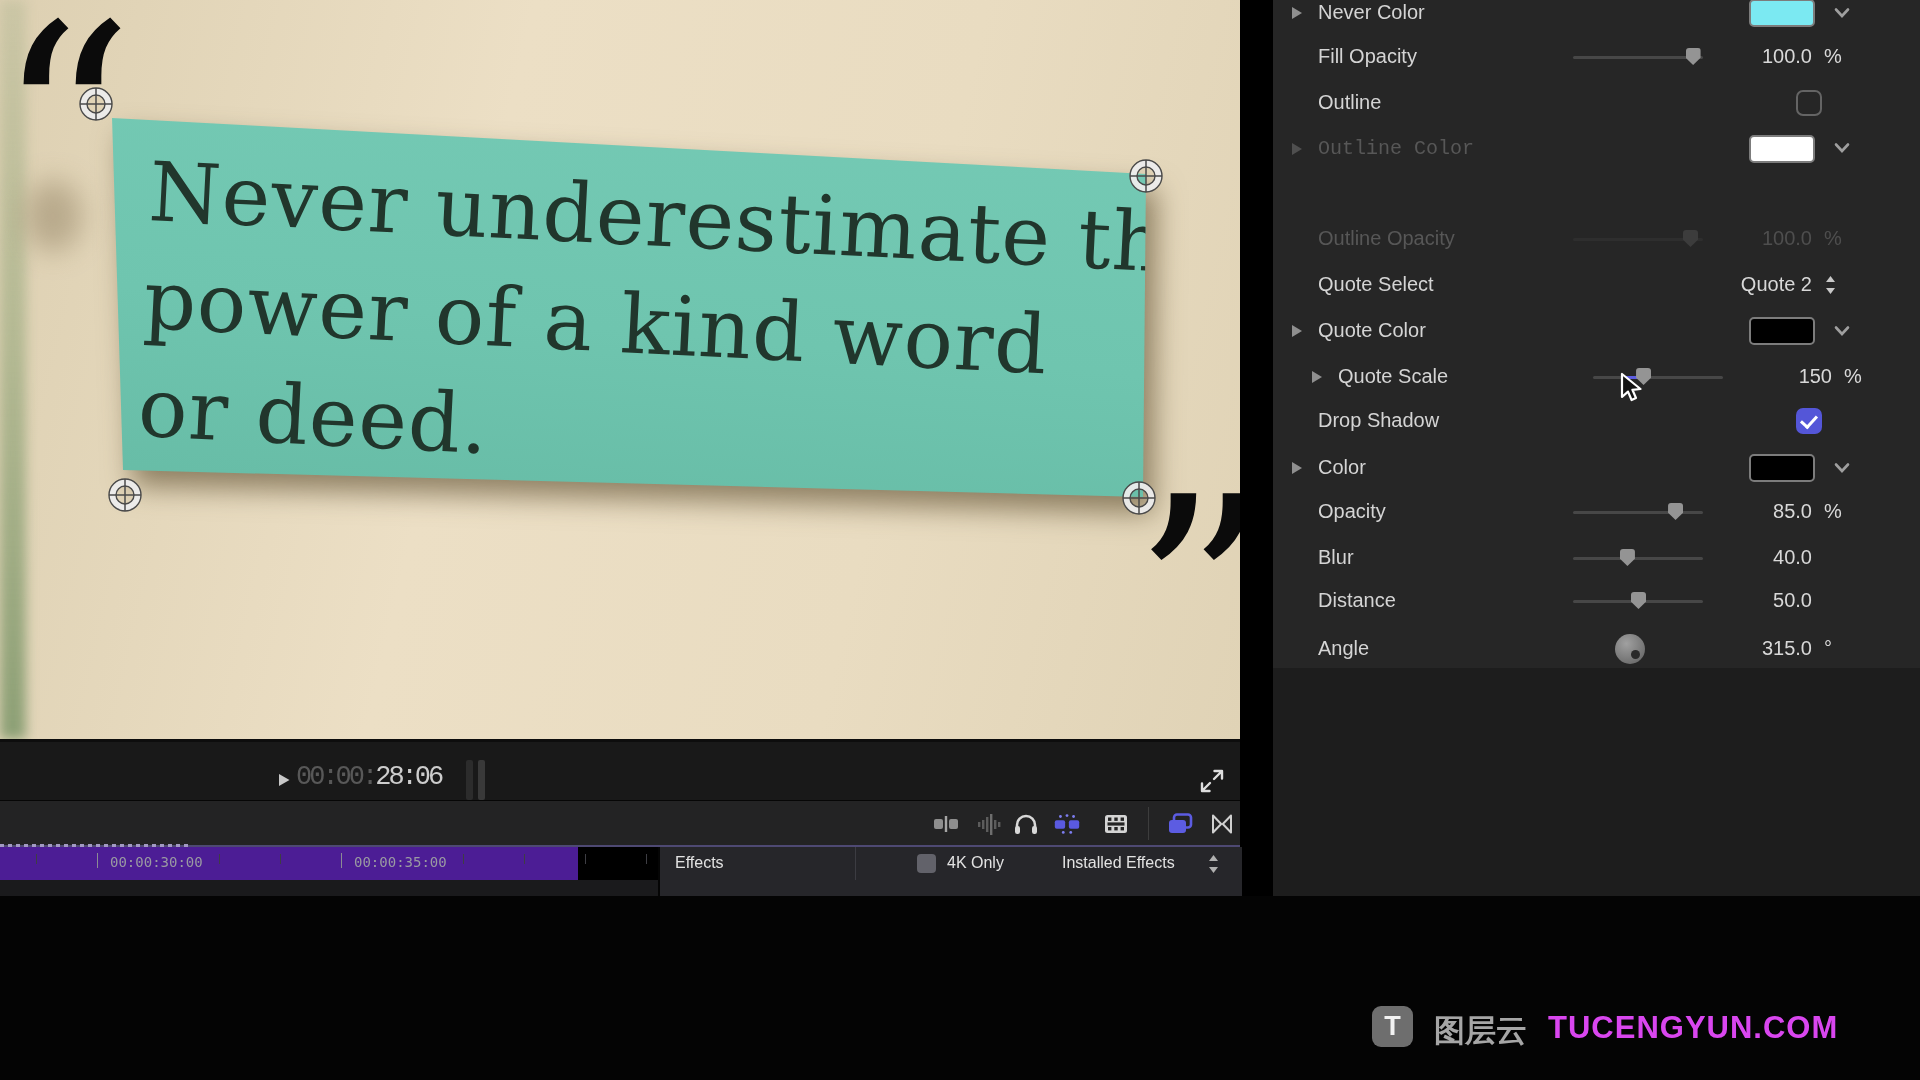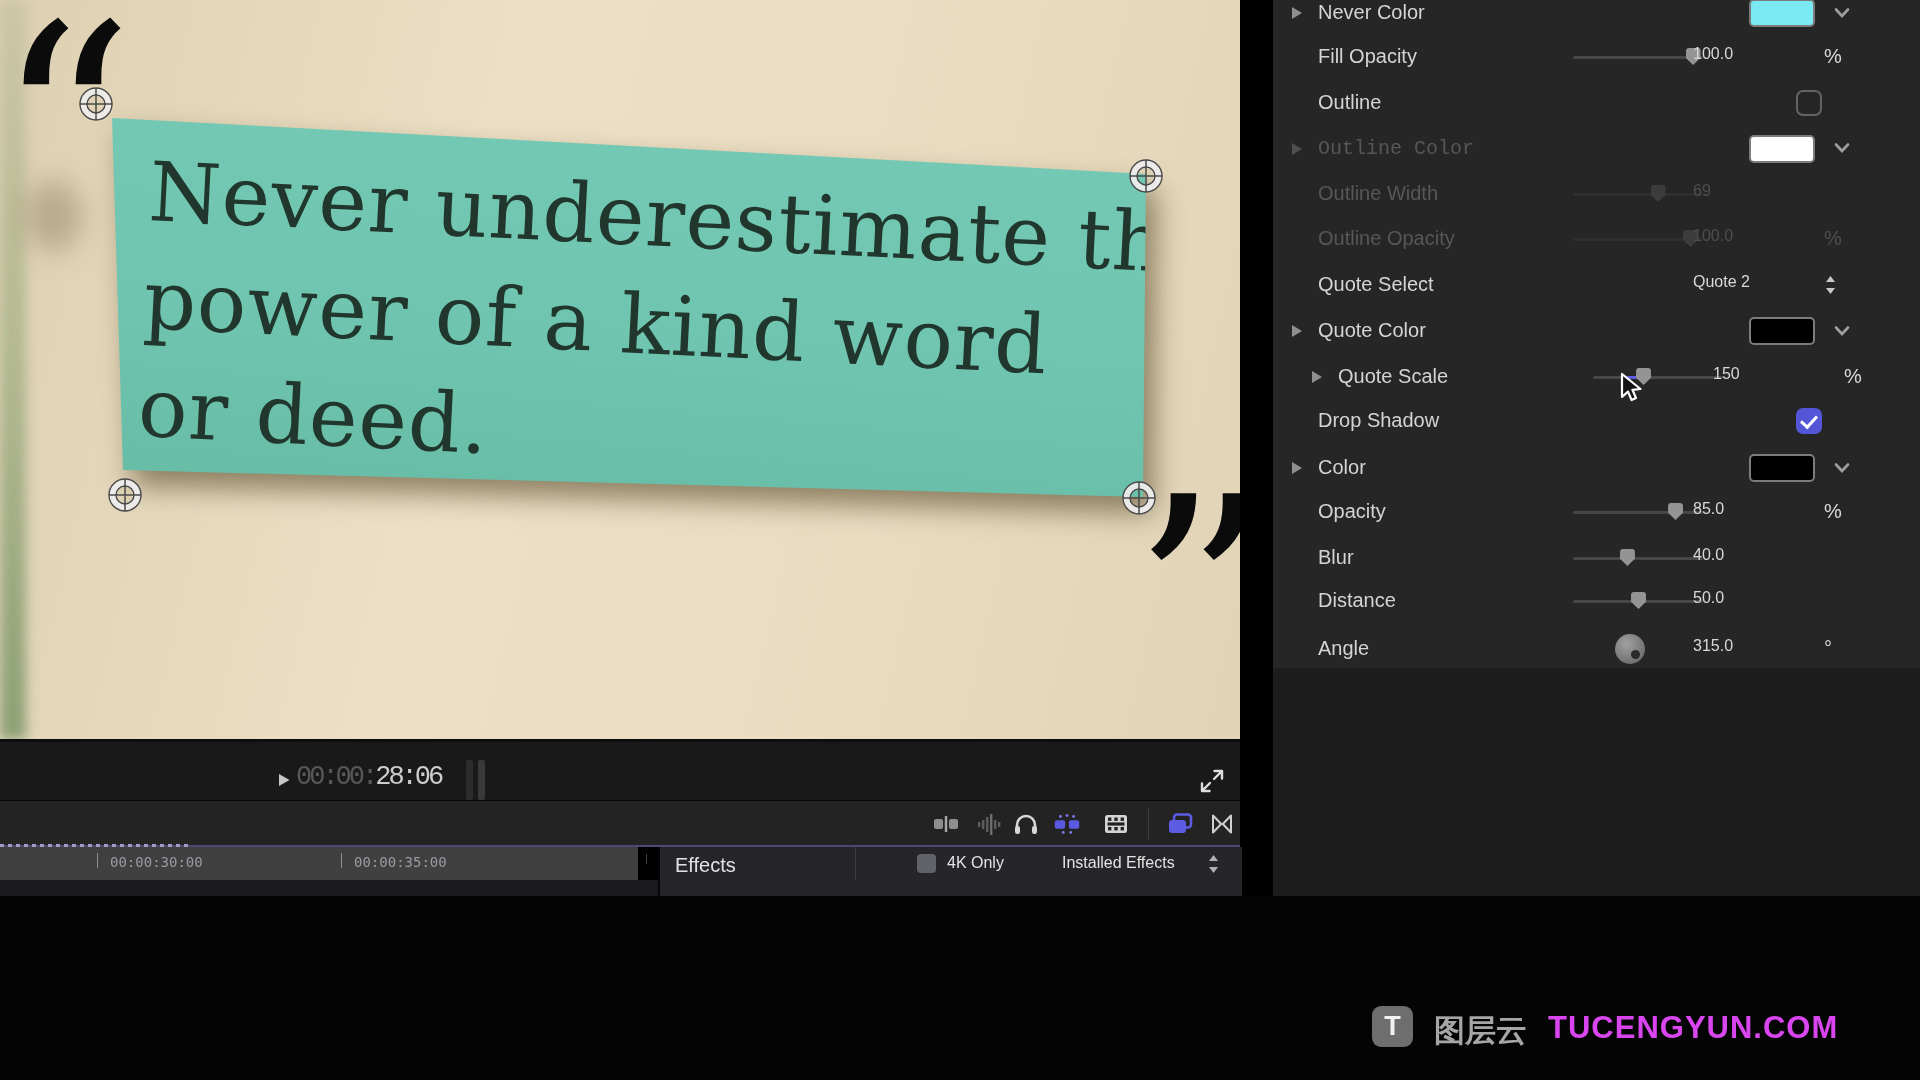--- a/index.html
+++ b/index.html
@@ -37,29 +37,29 @@
   #expand-icon{position:absolute;left:1198px;top:25px;}
   
   #viewer-toolbar{position:absolute;left:0;top:800px;width:1240px;height:45px;background:#232324;
           border-top:1px solid #060606;}
   .tb-icon{position:absolute;top:9px;width:30px;height:27px;display:flex;align-items:center;justify-content:center;}
   #tb-divider{position:absolute;left:1148px;top:6px;width:1px;height:33px;background:#3d3d3d;}
   
   #purple-line{position:absolute;left:0;top:845px;width:1240px;height:2px;background:#4e4973;}
   #purple-dots{position:absolute;left:0;top:844px;width:190px;height:4px;
           background:repeating-linear-gradient(90deg,#a29ac2 0 4px,transparent 4px 8px);}
-  #ruler{position:absolute;left:0;top:847px;width:638px;height:33px;background:#404040;}
+  #ruler{position:absolute;left:0;top:847px;width:578px;height:33px;background:#4c1d95;}
   .tick{position:absolute;width:1px;}
   .tick.minor{top:7px;height:10px;background:#3e3e44;}
   .tick.major{top:6px;height:15px;background:#8b8b94;}
   .ruler-label{position:absolute;top:7px;font-family:"DejaVu Sans Mono",monospace;font-size:14px;color:#9a9aa2;}
   #track-row{position:absolute;left:0;top:880px;width:658px;height:16px;background:#1a1a1c;}
   #effects{position:absolute;left:658px;top:847px;width:582px;height:49px;background:#26262a;
           border-left:2px solid #050505;overflow:hidden;}
-  #effects-title{position:absolute;left:15px;top:7px;font-size:20px;color:#e2e2e2;}
+  #effects-title{position:absolute;left:15px;top:7px;font-size:16px;color:#e2e2e2;}
   #effects-divider{position:absolute;left:195px;top:0;width:1px;height:33px;background:#3c3c42;}
   #fourk-checkbox{position:absolute;left:257px;top:7px;width:19px;height:19px;border-radius:4px;background:#62626a;}
   #fourk-label{position:absolute;left:287px;top:7px;font-size:16px;color:#e2e2e2;}
   #installed-label{position:absolute;left:402px;top:7px;font-size:16px;color:#e2e2e2;}
   #effects-stepper{position:absolute;left:547px;top:6px;}
   #video-category{position:absolute;left:15px;top:52px;font-size:14px;font-weight:bold;
           letter-spacing:1px;color:#14b8a6;}
   
   #bottom-black{position:absolute;left:0;top:896px;width:1920px;height:184px;background:#040404;}
   #wm-logo{position:absolute;left:1372px;top:1006px;width:41px;height:41px;border-radius:9px;
@@ -76,22 +76,22 @@
           border-left:10px solid #8f8f8f;border-top:6px solid transparent;border-bottom:6px solid transparent;}
   .disclosure.dim{border-left-color:#4f4f4f;}
   .insp-label{position:absolute;left:45px;top:11px;font-size:20px;color:#d4d4d4;}
   .insp-label.dim{color:#575757;}
   .slider-track{position:absolute;left:300px;top:22px;width:130px;height:3px;border-radius:2px;background:#474747;}
   .slider-track.dim{background:#2e2e2e;}
   .slider-blue{position:absolute;top:22px;height:3px;background:#5c5cdf;border-radius:2px;}
   .slider-thumb{position:absolute;top:14px;width:15px;height:17px;background:#949494;
           clip-path:polygon(0 0,100% 0,100% 58%,50% 100%,0 58%);border-radius:3px;}
   .slider-thumb.dim{background:#3c3c3c;}
-  .insp-value{position:absolute;left:420px;top:11px;width:119px;
-          font-size:16px;color:#d8d8d8;}
+  .insp-value{position:absolute;left:420px;top:11px;width:119px;text-align:right;
+          font-size:20px;color:#d8d8d8;}
   .insp-unit{position:absolute;left:551px;top:11px;width:40px;font-size:20px;color:#d8d8d8;}
   .insp-value.dim,.insp-unit.dim{color:#4e4e4e;}
   .swatch{position:absolute;left:476px;top:9px;width:66px;height:28px;border-radius:5px;
           border:2px solid #7c7c7c;box-sizing:border-box;}
   .swatch-chevron{position:absolute;left:560px;top:15px;}
   .checkbox{position:absolute;left:523px;top:10px;width:26px;height:26px;border-radius:7px;box-sizing:border-box;}
   .checkbox.off{border:2.5px solid #646464;}
   .checkbox.on{background:#5456d8;}
   .checkbox.on::after{content:"";position:absolute;left:8px;top:3.5px;width:7px;height:13px;
           border-right:3px solid #fff;border-bottom:3px solid #fff;transform:rotate(42deg);}
@@ -294,27 +294,20 @@
         <span class="checkbox off"></span>
       </div>
       <div class="insp-row" style="top: 126px; font-family: Liberation Mono, monospace;">
         <span class="disclosure dim"></span>
         <span class="insp-label dim">Outline Color</span>
         <span class="swatch" style="background:#ffffff"></span>
         <span class="swatch-chevron"><svg width="18" height="12" viewBox="0 0 18 12" fill="none" stroke="#9f9f9f" stroke-width="2.6" stroke-linecap="round">
             <path d="M3 2.5 L9 9 L15 2.5"></path>
           </svg></span>
       </div>
-      <div class="insp-row" style="top: 171px;">
-        <span class="insp-label dim">Outline Width</span>
-        <span class="slider-track dim"></span>
-        <span class="slider-thumb dim" style="left:377.5px"></span>
-        <span class="insp-value dim">69</span>
-        <span class="insp-unit dim"></span>
-      </div>
       <div class="insp-row" style="top: 216px;">
         <span class="insp-label dim">Outline Opacity</span>
         <span class="slider-track dim"></span>
         <span class="slider-thumb dim" style="left:410px"></span>
         <span class="insp-value dim">100.0</span>
         <span class="insp-unit dim">%</span>
       </div>
       <div class="insp-row" style="top: 262px;">
         <span class="insp-label">Quote Select</span>
         <span class="insp-value">Quote 2</span>

